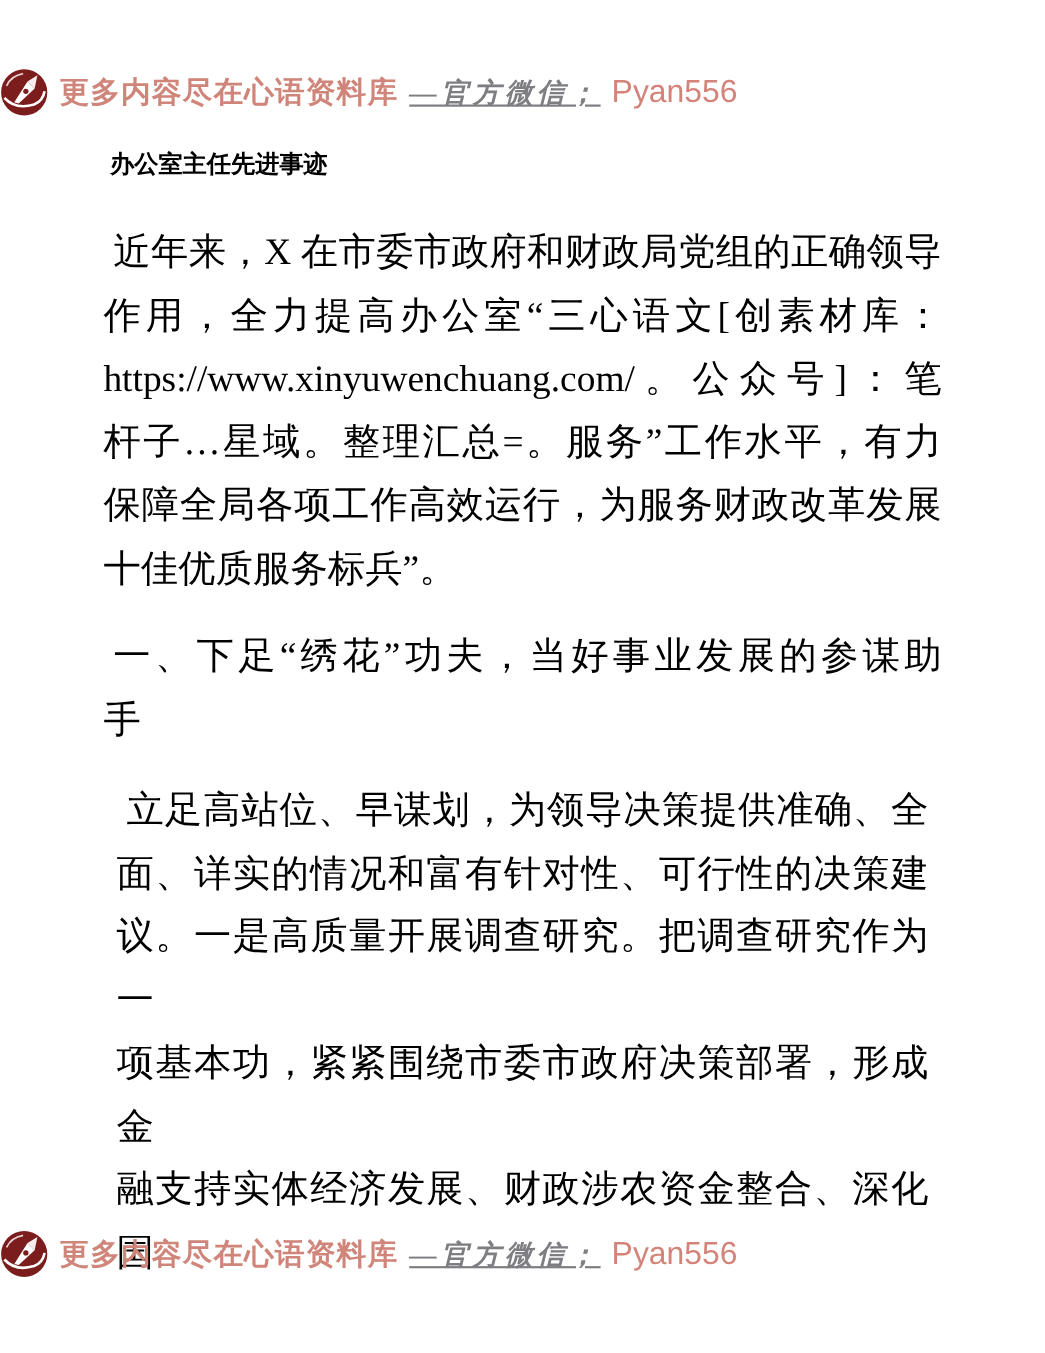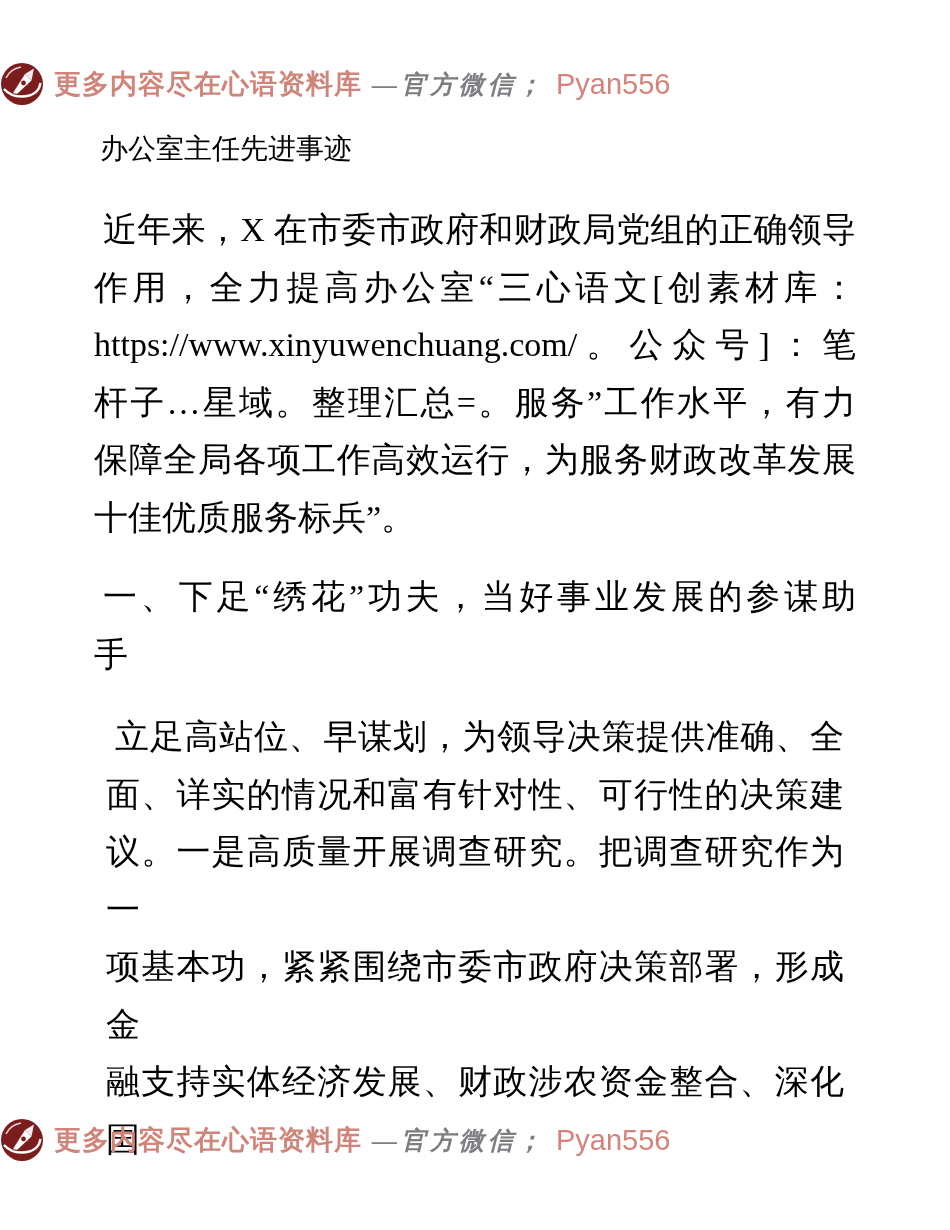--- a/index.html
+++ b/index.html
@@ -18,29 +18,29 @@
   .watermark-header { padding-top: 62px; }
   .watermark-footer { position: absolute; top: 1118px; left: 0; }
   .logo { width: 44px; height: 44px; flex: 0 0 auto; }
   .logo svg { display: block; }
   .brand {
     font-size: 27px; color: #cf8579; letter-spacing: 1px;
     font-weight: bold;
   }
   .wechat-label {
     font-size: 25px; color: #7e7e82; font-style: italic;
-    letter-spacing: 4px; font-weight: bold;
+    letter-spacing: 4px; font-weight: bold; text-decoration: underline;
   }
   .wechat-id {
     font-size: 29px; color: #d4837a;
     font-family: "Liberation Sans", "DejaVu Sans", sans-serif;
   }
   .content { padding: 0 94px; }
   .doc-title {
-    font-size: 28px; font-weight: normal;
+    font-size: 22px; font-weight: bold;
     margin: 23px 0 0; line-height: 40px; padding-left: 6px;
   }
   .para { font-size: 34px; line-height: 57.5px; margin: 0; }
   .para-1 { margin: 32px 0 22px; }
   .para-heading { margin: 0 0 25px; }
   .para-2 { margin: 12px; }
   .line { display: block; text-align: justify; text-align-last: justify; }
   .line.last { text-align-last: left; }
   .line.indent { padding-left: 9px; }
 </style>

